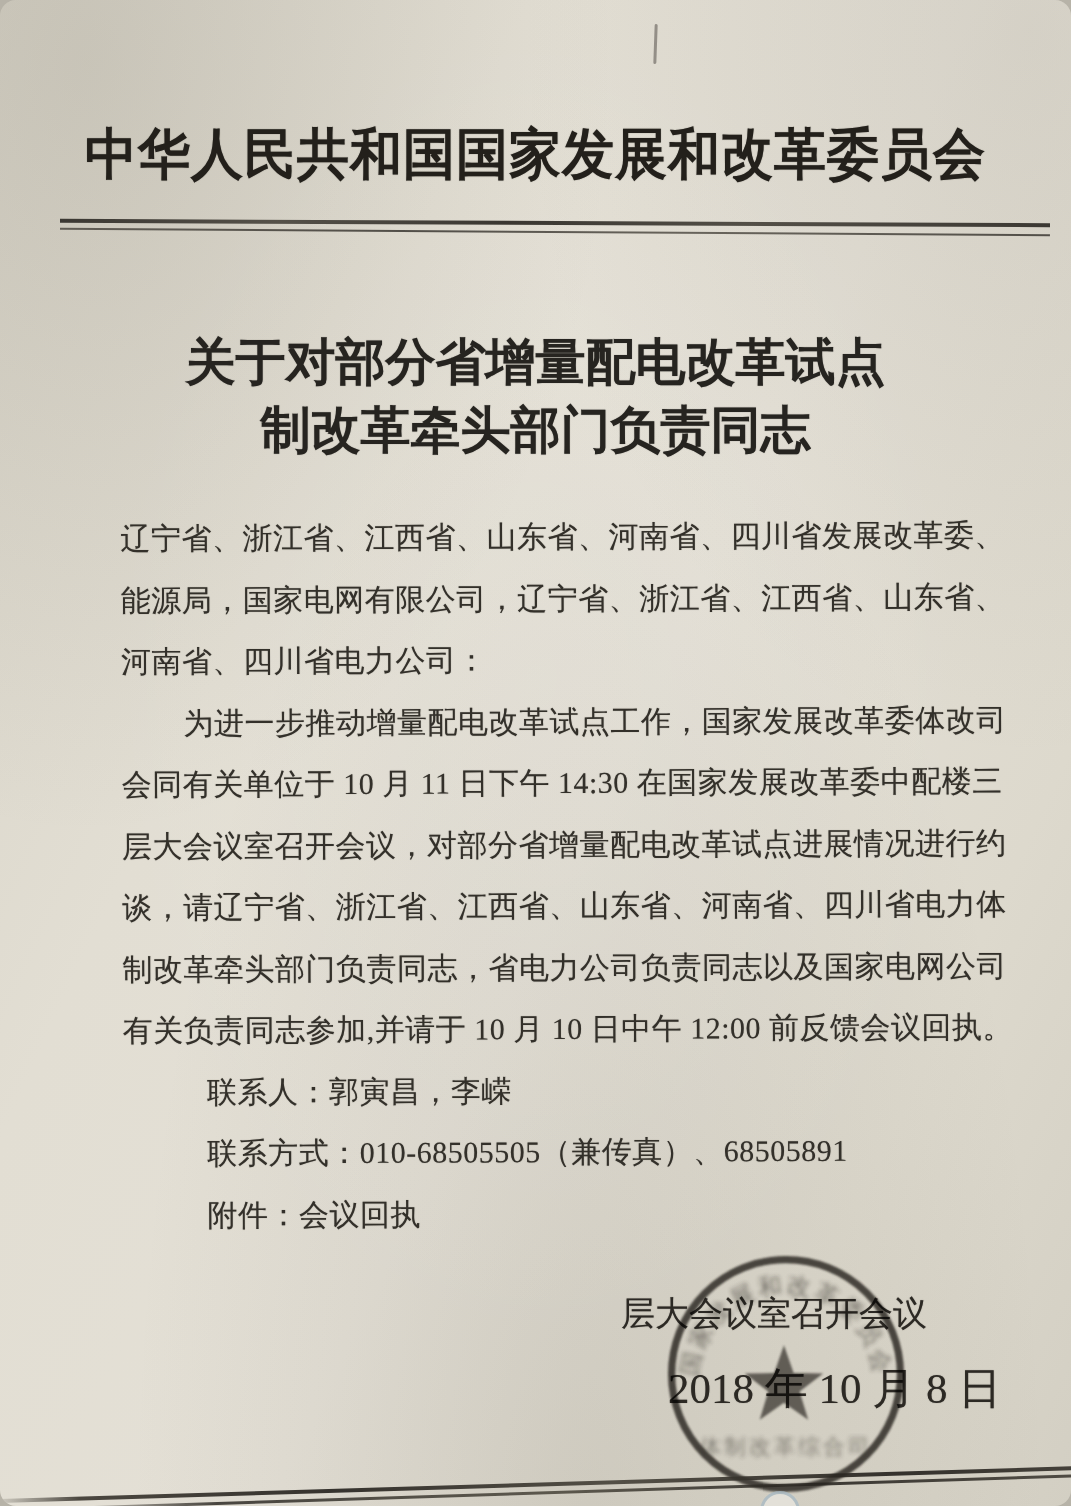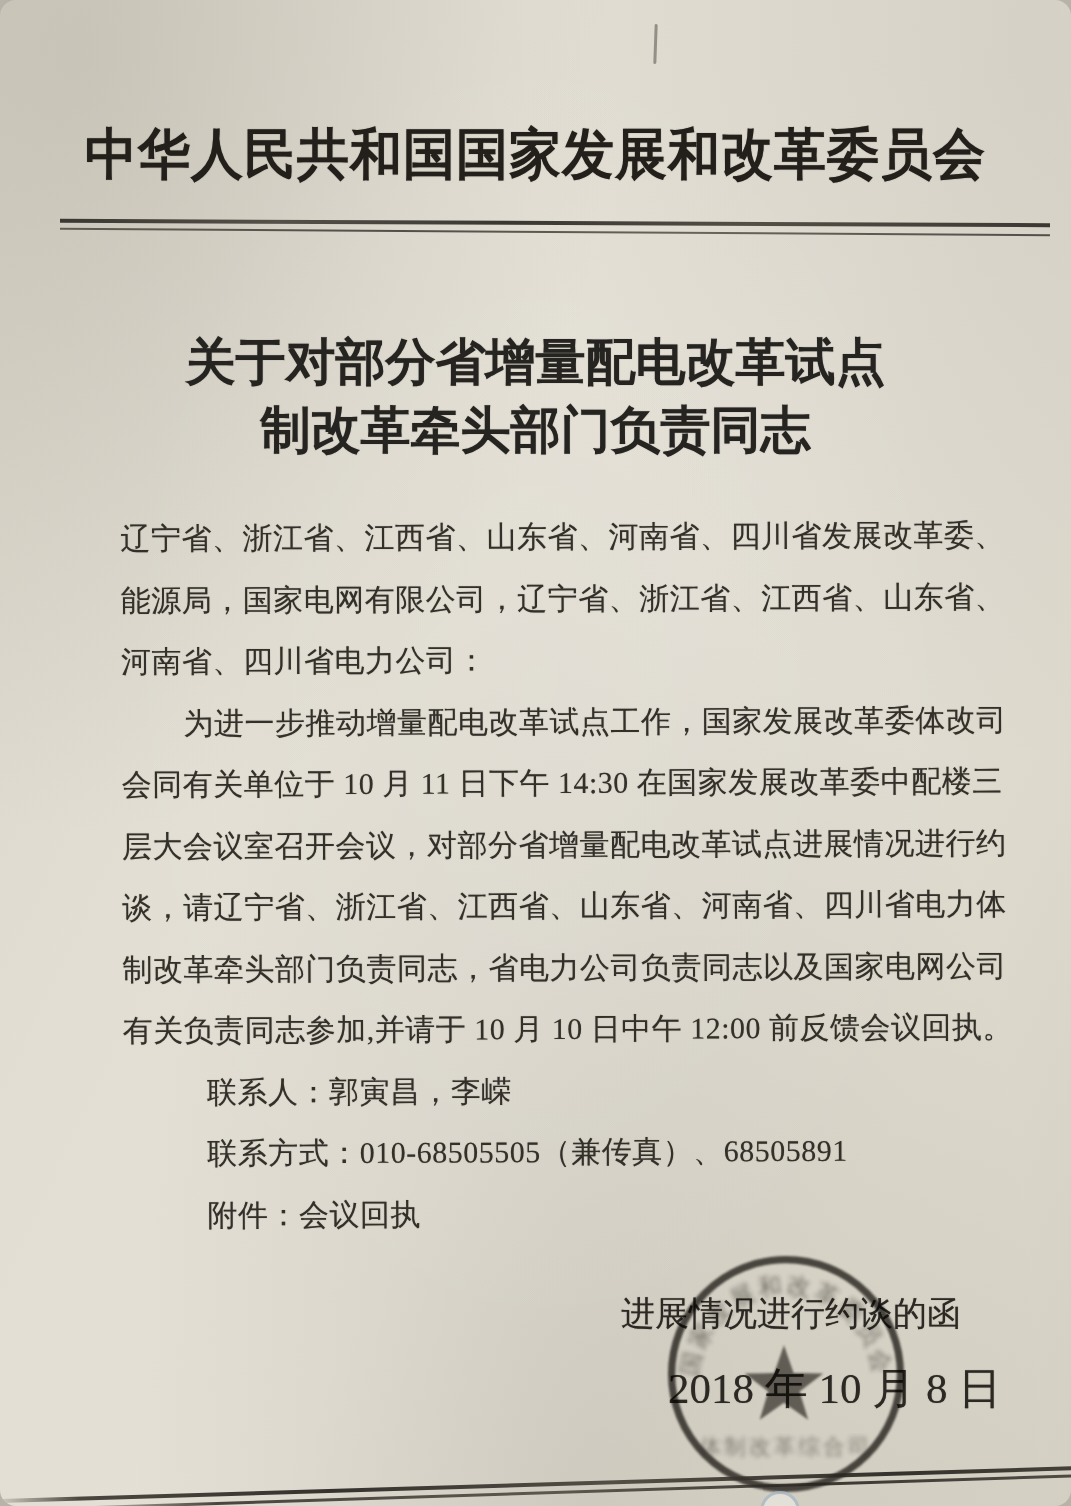--- a/index.html
+++ b/index.html
@@ -123,21 +123,21 @@
     <div>会同有关单位于 10 月 11 日下午 14:30 在国家发展改革委中配楼三</div>
     <div>层大会议室召开会议，对部分省增量配电改革试点进展情况进行约</div>
     <div>谈，请辽宁省、浙江省、江西省、山东省、河南省、四川省电力体</div>
     <div>制改革牵头部门负责同志，省电力公司负责同志以及国家电网公司</div>
     <div>有关负责同志参加,并请于 10 月 10 日中午 12:00 前反馈会议回执。</div>
     <div class="contact-indent">联系人：郭寅昌，李嵘</div>
     <div class="contact-indent">联系方式：010-68505505（兼传真）、68505891</div>
     <div class="contact-indent">附件：会议回执</div>
   </div>
 
-  <div class="sig-office">进展情况进行约谈的函</div>
+  <div class="sig-office">层大会议室召开会议</div>
 
   <div class="sig-date">2018 年 10 月 8 日</div>
 
   <svg class="seal" viewBox="0 0 260 260" aria-hidden="true">
     <defs>
       <filter id="smudge">
           <feGaussianBlur stdDeviation="1.1"></feGaussianBlur>
         </filter>
       <filter id="smudge2">
           <feGaussianBlur stdDeviation="2.2"></feGaussianBlur>

